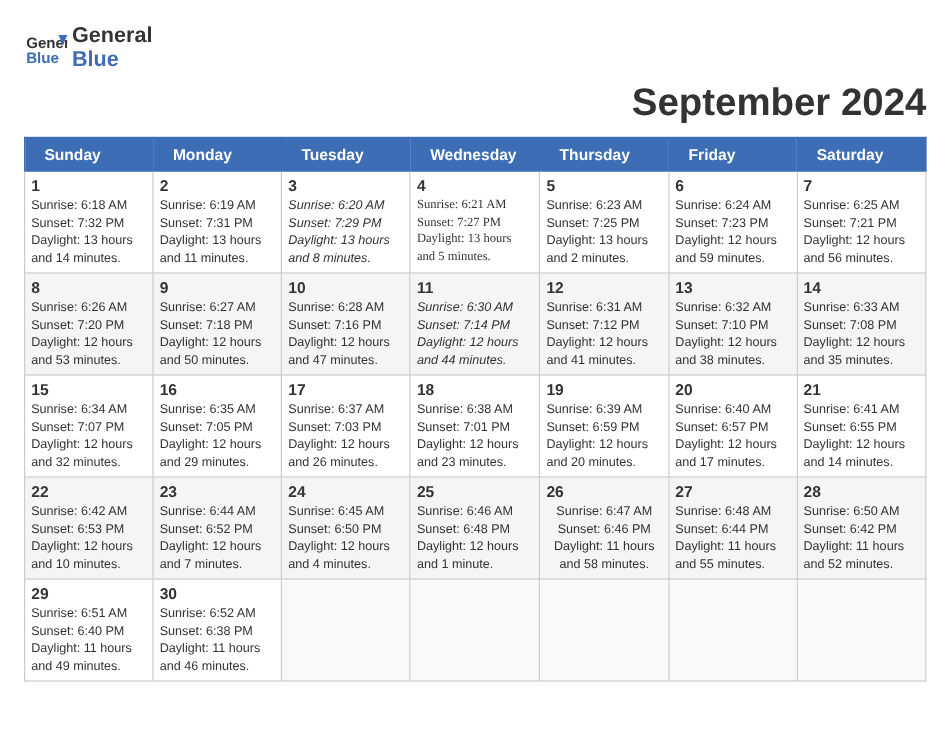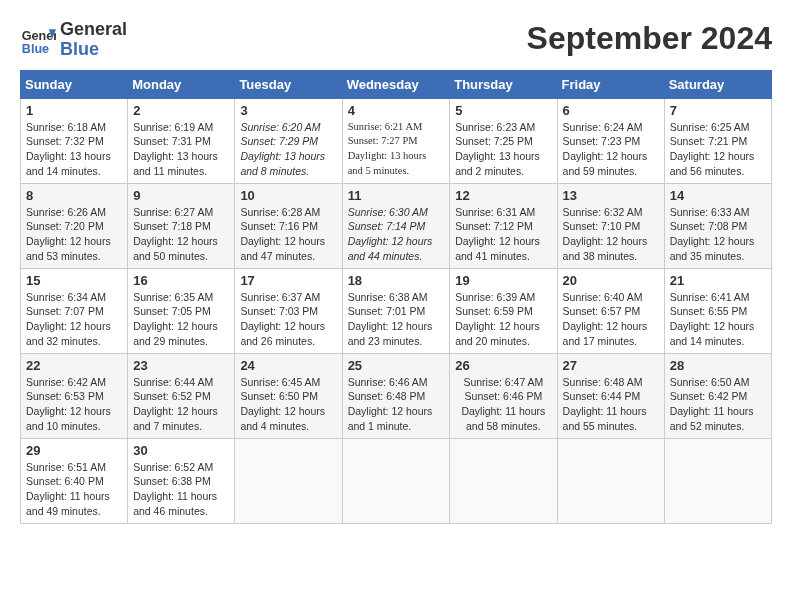--- a/index.html
+++ b/index.html
@@ -26,39 +26,40 @@
       color: #333;
       line-height: 1.1;
     }
     .logo-icon {
       width: 36px;
       height: 36px;
       margin-right: 4px;
     }
     .title-area {
       text-align: right;
+      margin-top: 47px;
     }
     .month-title {
       font-size: 32px;
       font-weight: bold;
       color: #333;
     }
     .location-title {
       font-size: 14px;
       color: #555;
     }
     .calendar-table {
       width: 100%;
       border-collapse: collapse;
       font-size: 11px;
     }
     .calendar-table th {
       background-color: #3d6db5;
       color: #fff;
-      padding: 6px 4px;
+      padding: 6px 16px;
       text-align: left;
       font-size: 13px;
       font-weight: bold;
       border: 1px solid #3d6db5;
       margin-left: 36px;
     }
     .calendar-table td {
       border: 1px solid #ccc;
       vertical-align: top;
       padding: 4px 5px;

